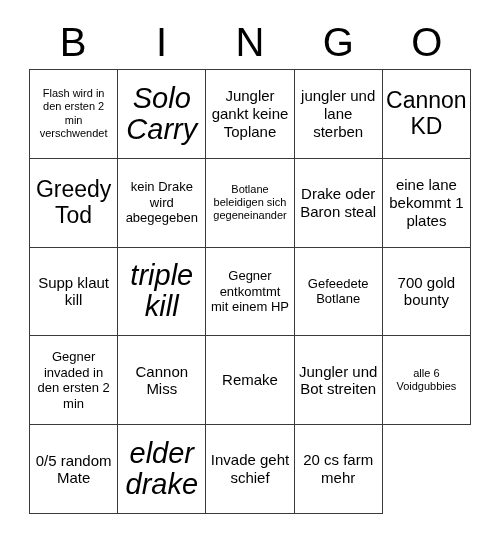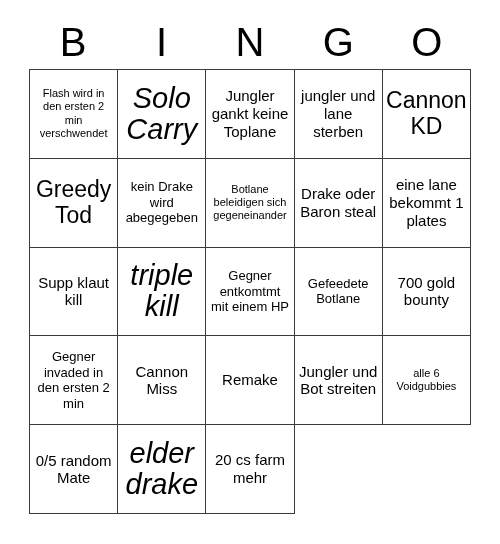--- a/index.html
+++ b/index.html
@@ -163,17 +163,20 @@
     <div class="cell">
         <span class="cell-text fs-xs">alle 6 Voidgubbies</span>
       </div>
     <div class="cell">
         <span class="cell-text fs-lg">0/5 random Mate</span>
       </div>
     <div class="cell">
         <span class="cell-text fs-xxl">elder drake</span>
       </div>
     <div class="cell">
+        <span class="cell-text fs-md">Invade geht schief</span>
+      </div>
+    <div class="cell">
         <span class="cell-text fs-md">20 cs farm mehr</span>
       </div>
 
   </div>
 </div>
 
 </body></html>

